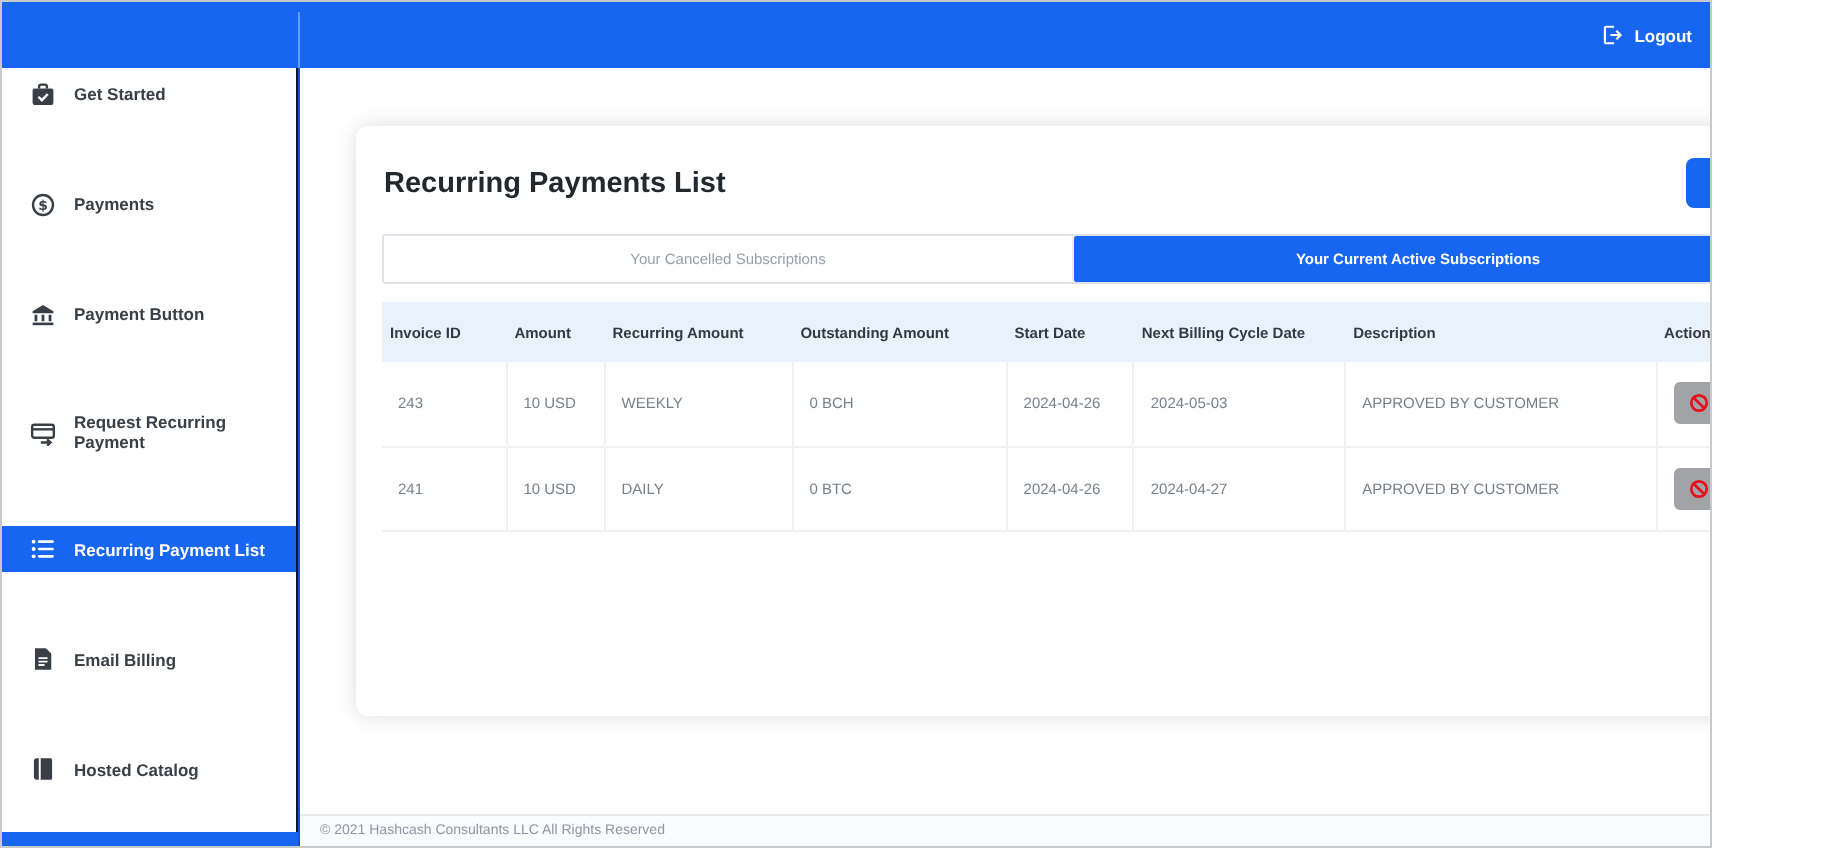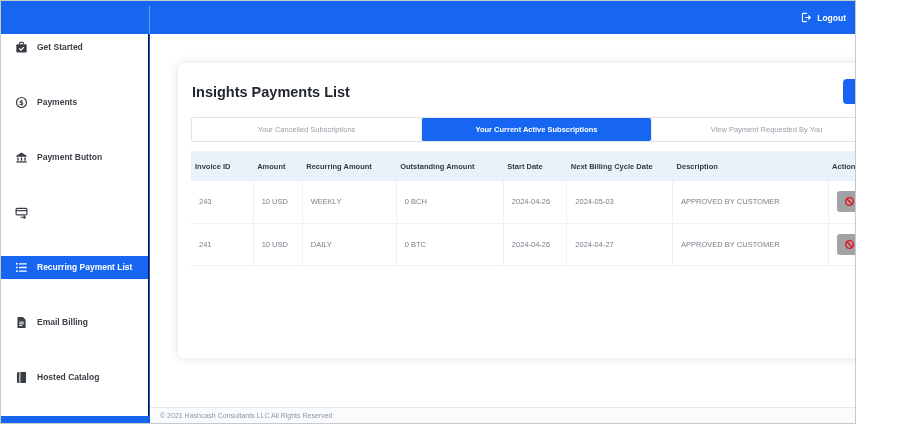--- a/index.html
+++ b/index.html
@@ -114,20 +114,21 @@
 
     <div class="side-item">
       <div class="band">
         <span class="icn">
           <svg viewBox="0 0 12 12" width="13" height="13">
               <rect x="1" y="2.2" width="10" height="6" rx="1" fill="none" stroke="#3a3f47" stroke-width="1.1"></rect>
               <path d="M1 4.3h10" stroke="#3a3f47" stroke-width="1.1"></path>
               <path d="M5 10.4h4.4M7.9 8.9l1.6 1.5-1.6 1.5" fill="none" stroke="#3a3f47" stroke-width="1.1"></path>
             </svg>
         </span>
+        <span>Request Recurring Payment</span>
       </div>
     </div>
 
     <div class="side-item active">
       <div class="band">
         <span class="icn">
           <svg viewBox="0 0 12 12" width="13" height="13">
               <g stroke="#fff" stroke-width="1.2" stroke-linecap="round">
                 <path d="M4.2 2.6h6.2M4.2 6h6.2M4.2 9.4h6.2"></path>
               </g>
@@ -190,36 +191,35 @@
       </div>
     </div>
 
   </aside>
   <div class="sidebar-strip"></div>
 
   <main class="main">
     <div class="card">
 
       <div class="card-head">
-        <h1>Insights Payments List</h1>
+        <h1>Recurring Payments List</h1>
         <button class="history-btn">
           <span class="icn">
             <svg viewBox="0 0 12 12" width="13" height="13">
                 <path d="M2.3 6a3.8 3.8 0 1 0 1.2-2.7" fill="none" stroke="#fff" stroke-width="1.3"></path>
                 <path d="M1.6 1.6l.3 2.6 2.6-.4z" fill="#fff"></path>
                 <path d="M6 4.2v2l1.4.9" fill="none" stroke="#fff" stroke-width="1.1"></path>
               </svg>
           </span>
         </button>
       </div>
 
       <div class="tabs">
         <div class="tab">Your Cancelled Subscriptions</div>
         <div class="tab active">Your Current Active Subscriptions</div>
-        <div class="tab">View Payment Requested By You</div>
       </div>
 
       <div class="table-wrap">
         <table>
           <colgroup>
             <col style="width:9%">
               <col style="width:7.1%">
               <col style="width:13.6%">
               <col style="width:15.5%">
             <col style="width:9.2%">

